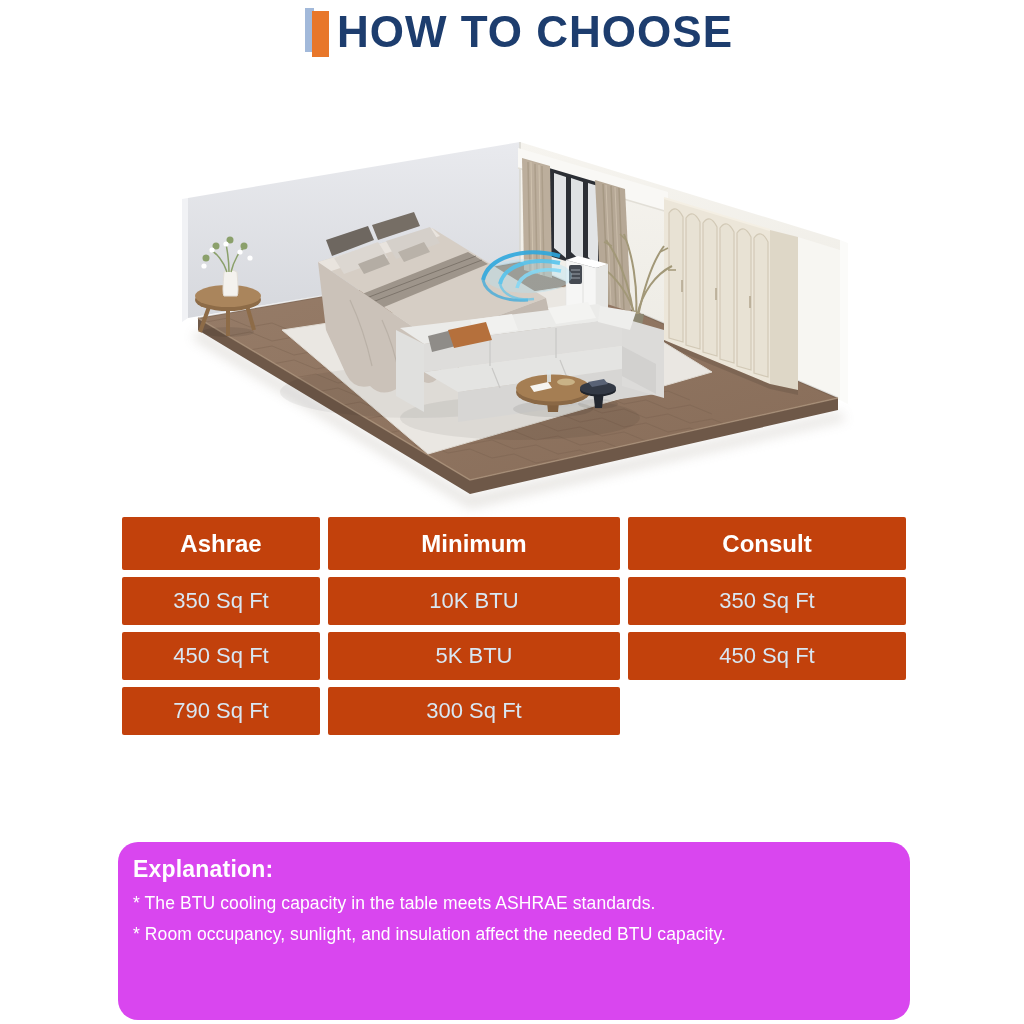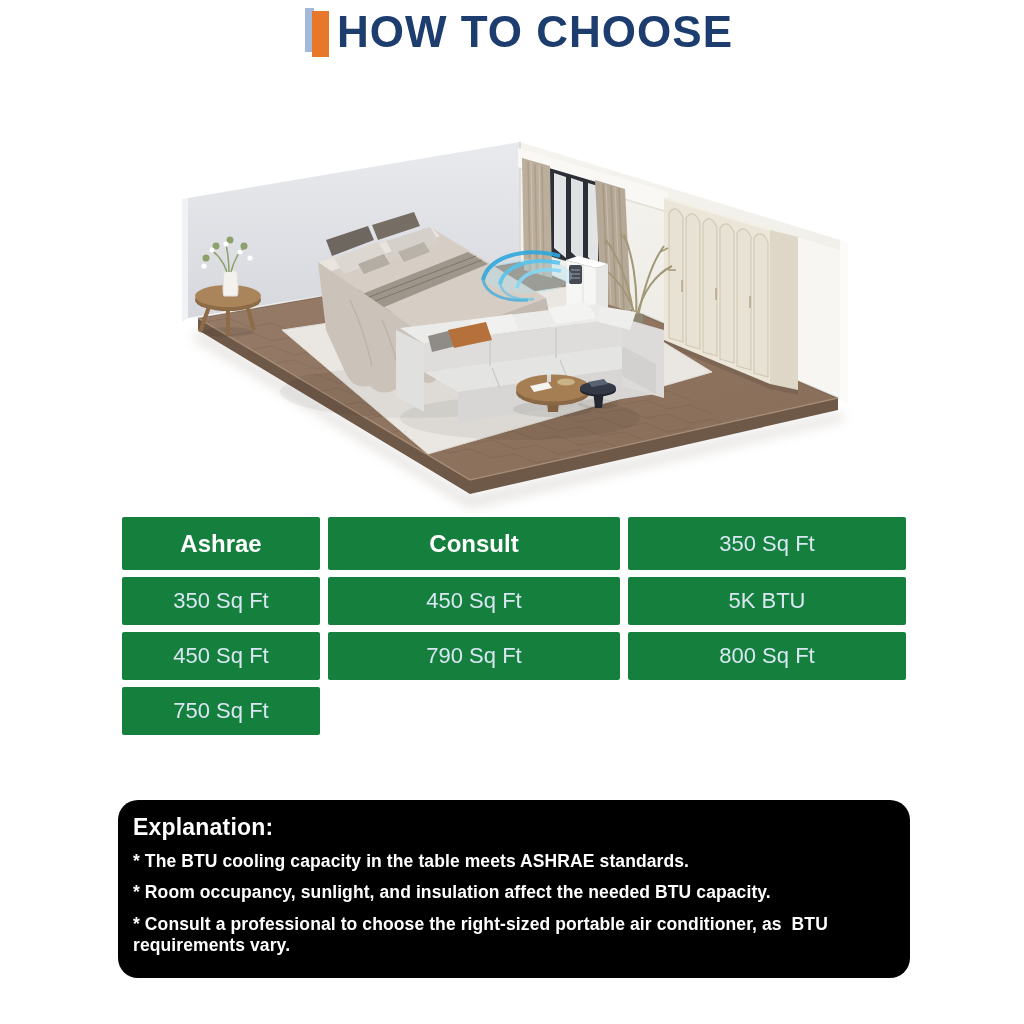--- a/index.html
+++ b/index.html
@@ -13,29 +13,29 @@
   .accent .bar-orange{position:absolute;left:7px;top:5px;width:17px;height:46px;background:#e8772a;}
   .page-title{margin:0;font-size:44px;line-height:52px;font-weight:800;color:#1d3d6e;
               letter-spacing:1px;white-space:nowrap;}
   
   .room-svg{position:absolute;top:0;left:0;pointer-events:none;}
   
   .btu-table{position:absolute;left:122px;top:517px;display:grid;
              grid-template-columns:198px 292px 278px;
              grid-template-rows:53px 48px 48px 48px 48px;
              column-gap:8px;row-gap:7px;}
-  .btu-table .cell{background:#15803d;border-radius:2px;display:flex;align-items:center;
+  .btu-table .cell{background:#c2410c;border-radius:2px;display:flex;align-items:center;
                    justify-content:center;color:#d9e7f3;font-size:22px;font-weight:400;}
   .btu-table .head{color:#ffffff;font-weight:700;font-size:24px;}
   
-  .explanation{position:absolute;left:118px;top:800px;width:792px;height:178px;
-               background:#000000;border-radius:20px;box-sizing:border-box;
+  .explanation{position:absolute;left:118px;top:842px;width:792px;height:178px;
+               background:#d946ef;border-radius:20px;box-sizing:border-box;
                padding:14px 24px 0 15px;color:#ffffff;}
   .explanation h2{margin:0 0 10px 0;font-size:23px;font-weight:700;letter-spacing:.2px;}
-  .explanation .bullet{margin:0 0 10px 0;font-size:17.5px;font-weight:700;line-height:1.22;
+  .explanation .bullet{margin:0 0 10px 0;font-size:17.5px;font-weight:400;line-height:1.22;
                        white-space:pre-wrap;letter-spacing:.1px;}
 </style>
 </head>
 <body>
 
 <div class="page">
 
   <svg class="room-svg" width="1024" height="520" viewBox="0 0 1024 520" aria-hidden="true">
     <defs>
       <linearGradient id="gWallL" x1="0" y1="0" x2="0" y2="1">
@@ -239,36 +239,35 @@
   <header class="title-bar">
     <span class="accent">
       <span class="bar-blue"></span>
       <span class="bar-orange"></span>
     </span>
     <h1 class="page-title">HOW TO CHOOSE</h1>
   </header>
 
   <div class="btu-table">
     <div class="cell head">Ashrae</div>
+    <div class="cell head">Minimum</div>
     <div class="cell head">Consult</div>
 
     <div class="cell">350 Sq Ft</div>
 
+    <div class="cell">10K BTU</div>
     <div class="cell">350 Sq Ft</div>
     <div class="cell">450 Sq Ft</div>
 
     <div class="cell">5K BTU</div>
     <div class="cell">450 Sq Ft</div>
     <div class="cell">790 Sq Ft</div>
 
-    <div class="cell">800 Sq Ft</div>
-    <div class="cell">750 Sq Ft</div>
+    <div class="cell">300 Sq Ft</div>
   </div>
 
   <section class="explanation">
     <h2>Explanation:</h2>
     <p class="bullet">* The BTU cooling capacity in the table meets ASHRAE standards.</p>
     <p class="bullet">* Room occupancy, sunlight, and insulation affect the needed BTU capacity.</p>
-    <p class="bullet">* Consult a professional to choose the right-sized portable air conditioner, as  BTU
-requirements vary.</p>
   </section>
 
 </div>
 
 </body></html>

